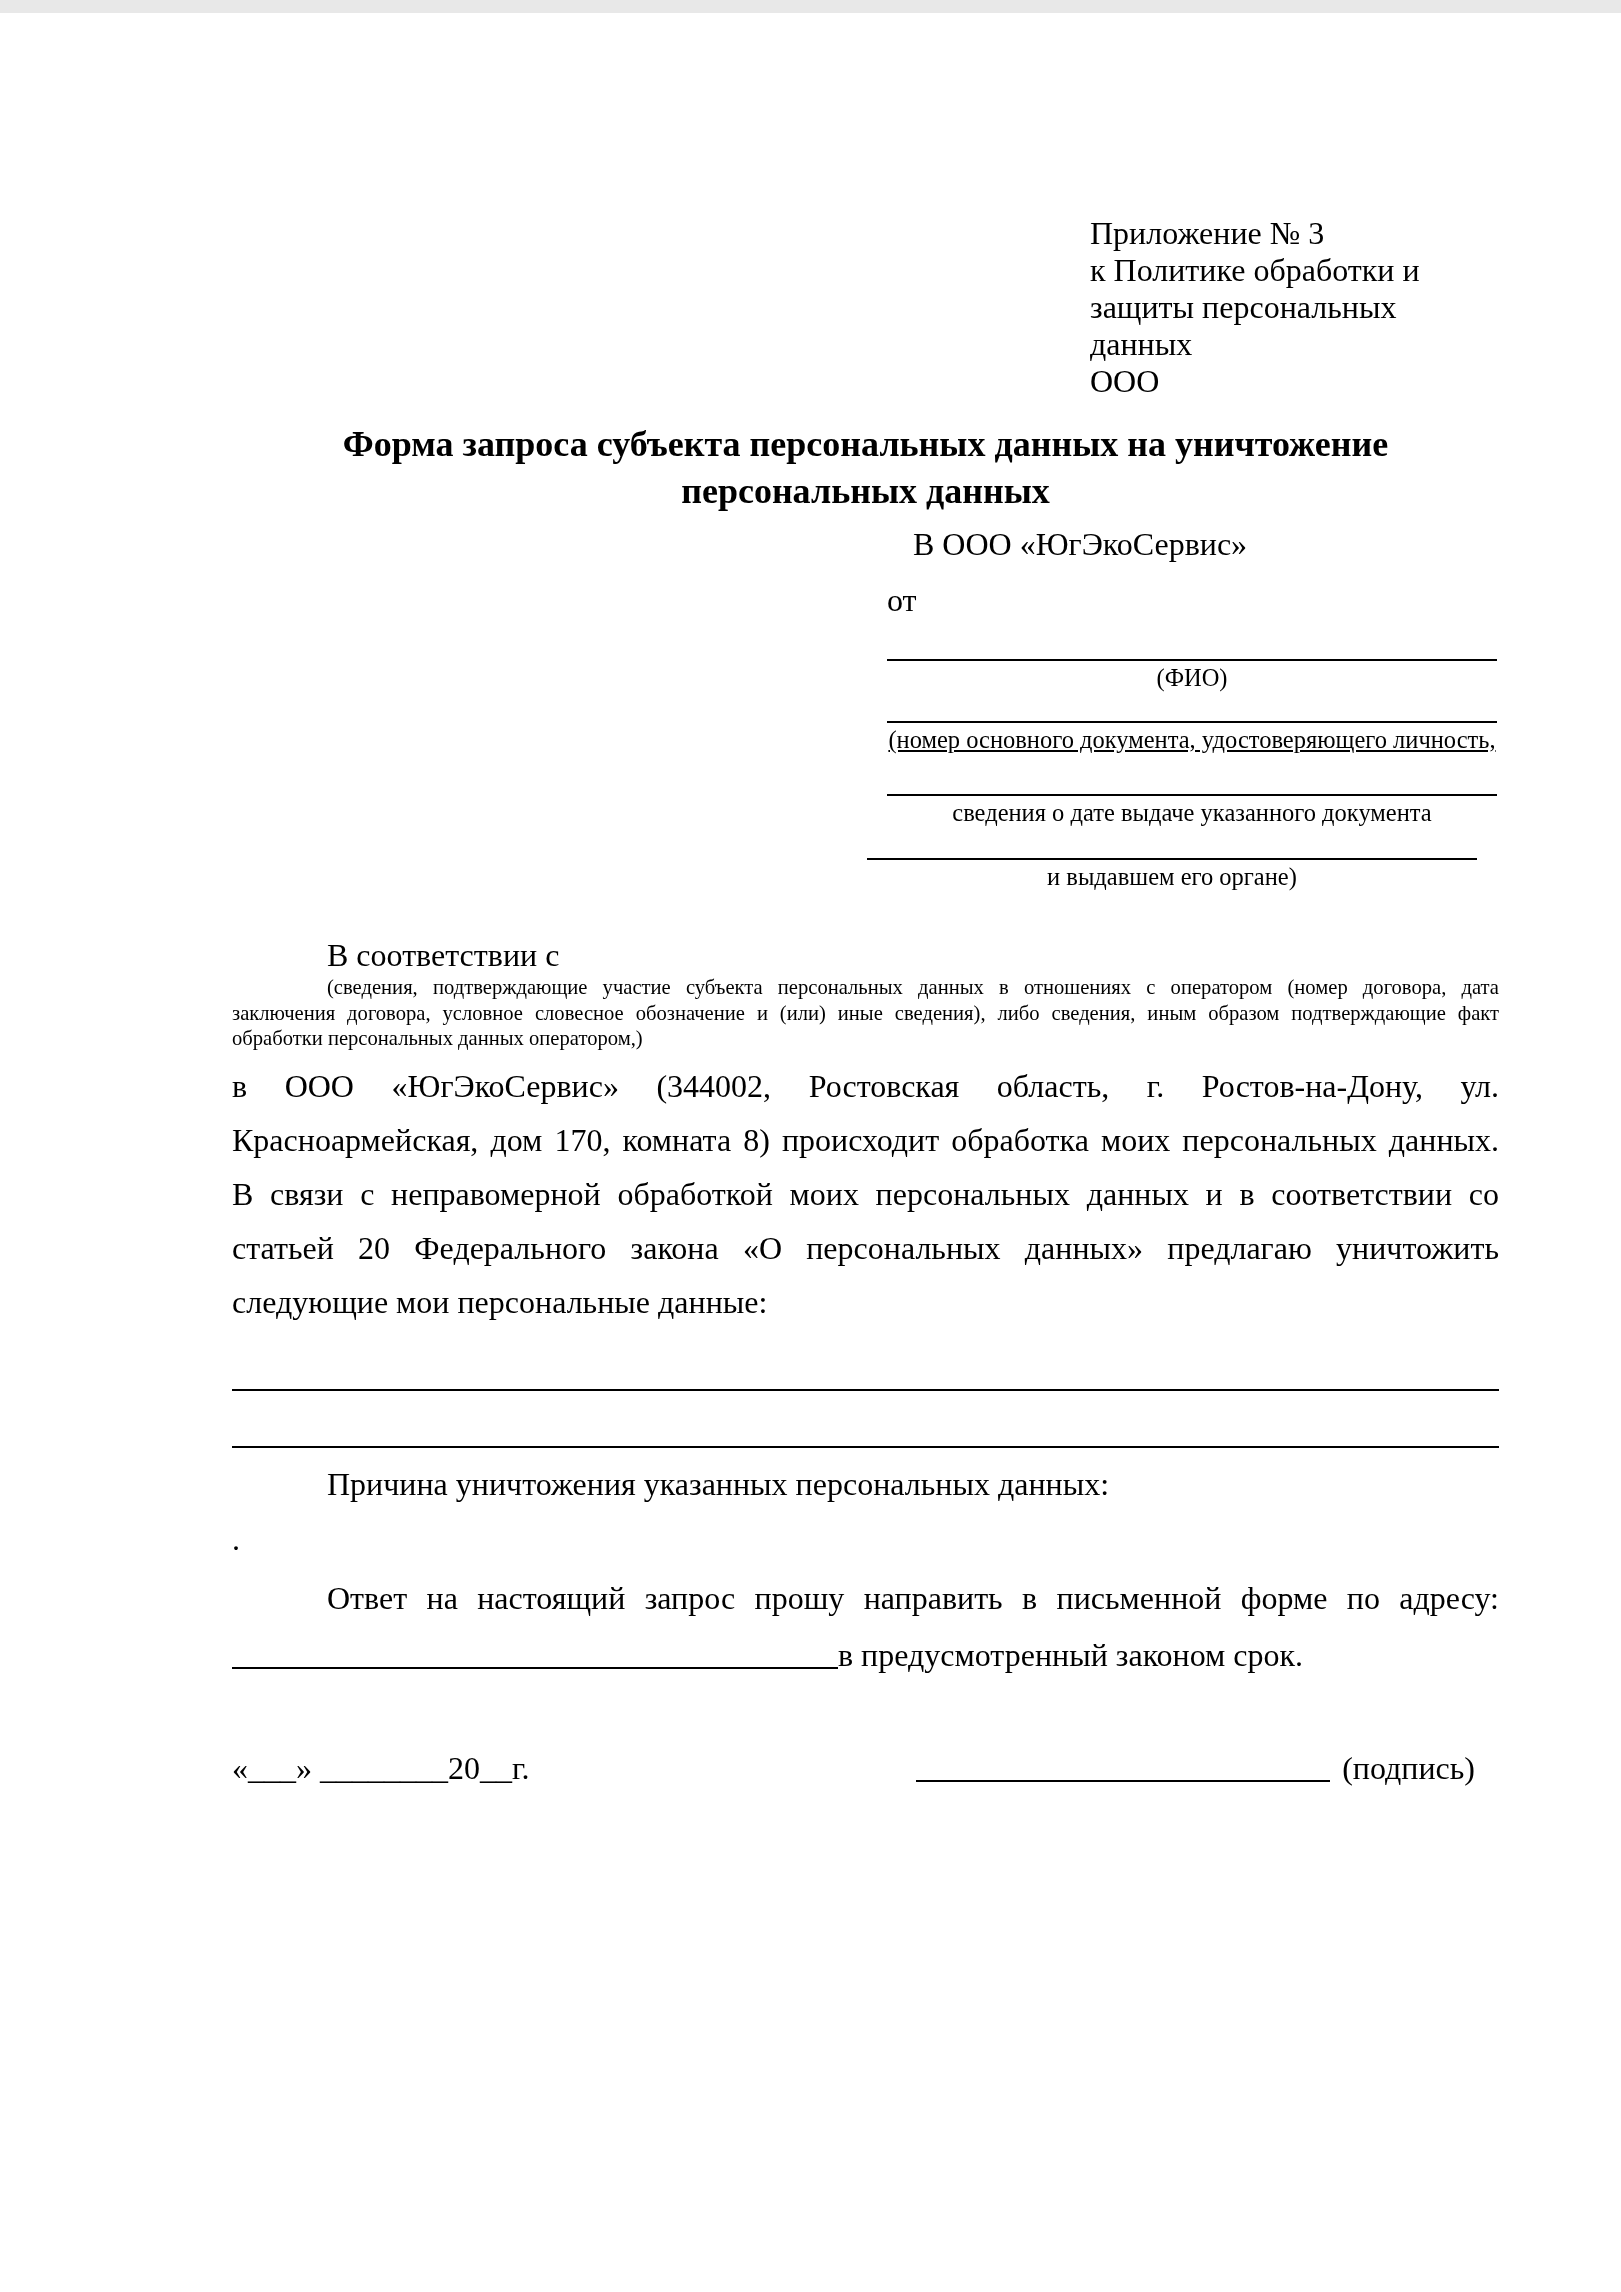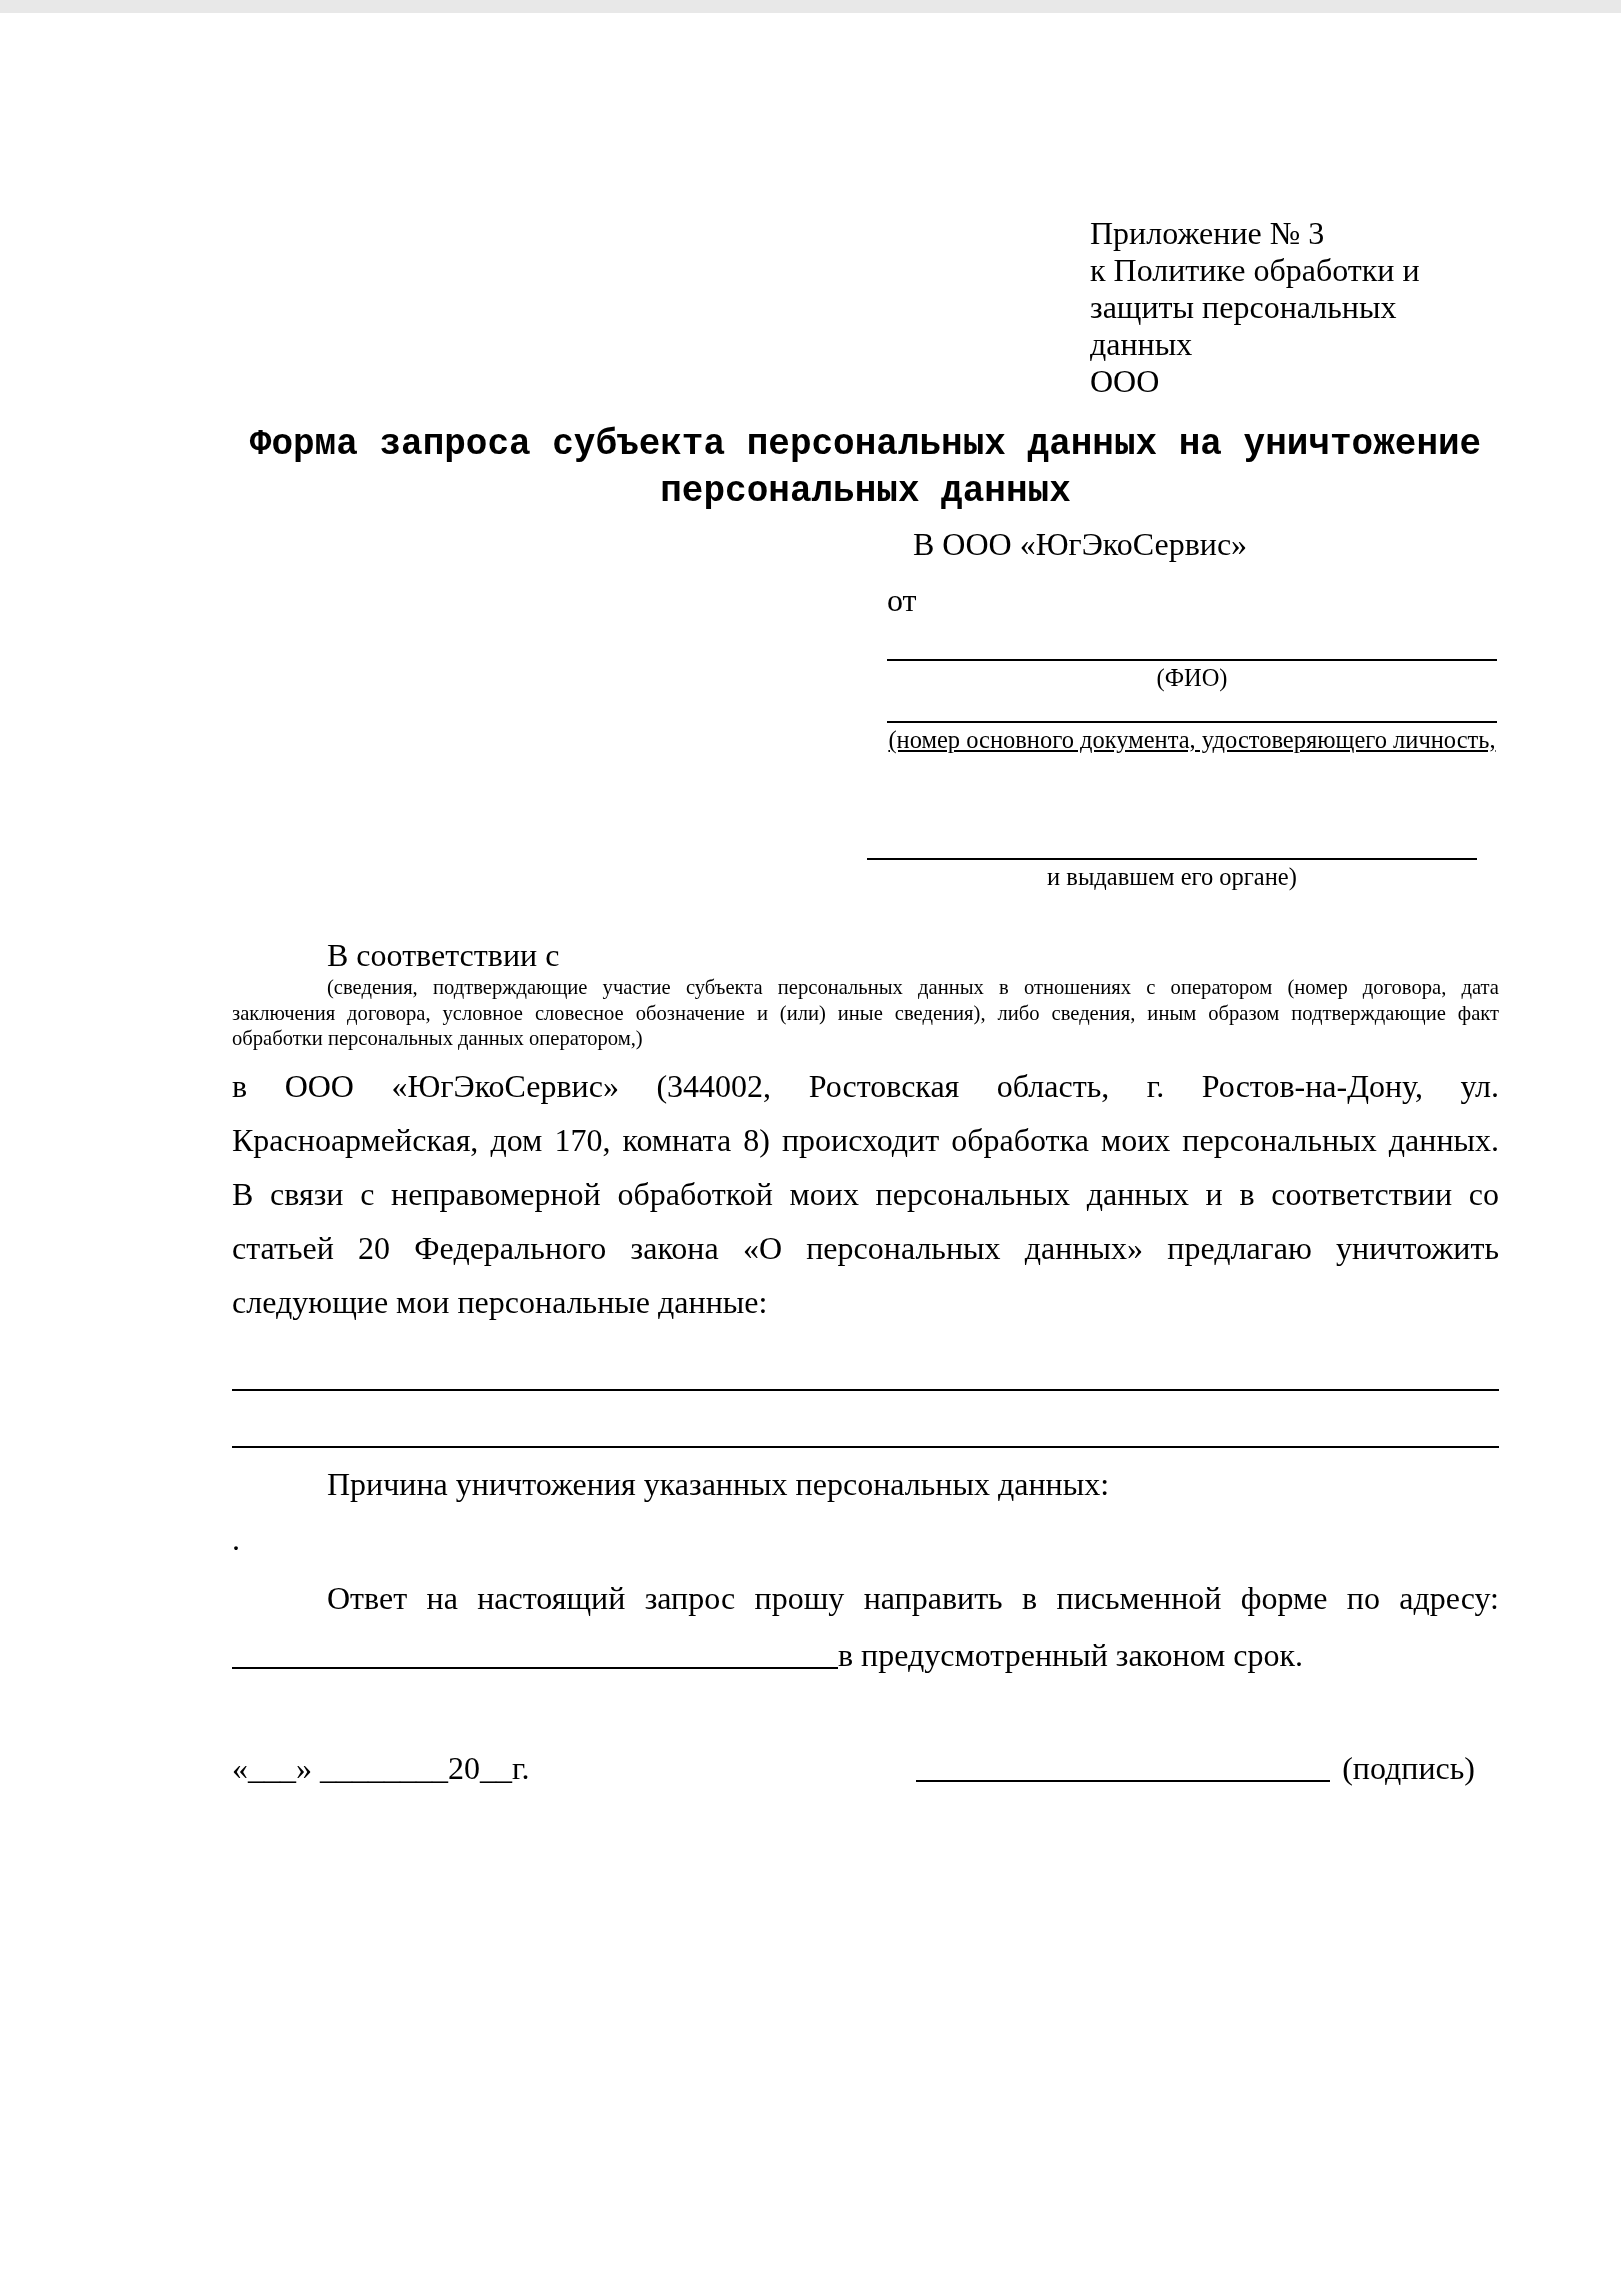--- a/index.html
+++ b/index.html
@@ -42,38 +42,42 @@
   <div class="abs hdr" style="left:1090px;top:202px;width:410px;">
     <div>Приложение № 3</div>
     <div>к Политике обработки и</div>
     <div>защиты персональных данных</div>
     <div class="row">
       <span>ООО</span>
       <span class="fill thin" style="margin-right:9.8px;"></span>
     </div>
   </div>
 
-  <div class="abs title" style="left:232px;top:408px;width:1267px;font-family:Liberation Mono, monospace;">
+  <div class="abs title" style="left:232px;top:408px;width:1267px;">
     <div>Форма запроса субъекта персональных данных на уничтожение</div>
     <div>персональных данных</div>
   </div>
 
   <div class="abs base" style="left:913px;top:512px;">В ООО «ЮгЭкоСервис»</div>
   <div class="abs base" style="left:887px;top:568px;">от</div>
 
   <div class="abs" style="left:887px;top:646px;width:610px;">
     <div class="frule"></div>
     <div class="caption">(ФИО)</div>
   </div>
 
   <div class="abs" style="left:887px;top:708px;width:610px;text-decoration:underline;">
     <div class="frule"></div>
     <div class="caption">(номер основного документа, удостоверяющего личность,</div>
   </div>
 
+  <div class="abs" style="left:887px;top:781px;width:610px;">
+    <div class="frule"></div>
+    <div class="caption">сведения о дате выдаче указанного документа</div>
+  </div>
 
   <div class="abs" style="left:867px;top:845px;width:610px;">
     <div class="frule"></div>
     <div class="caption">и выдавшем его органе)</div>
   </div>
 
   <div class="abs base row" style="left:232px;top:923px;width:1267px;">
     <span class="indent">В соответствии с </span>
     <span class="fill"></span>
   </div>

